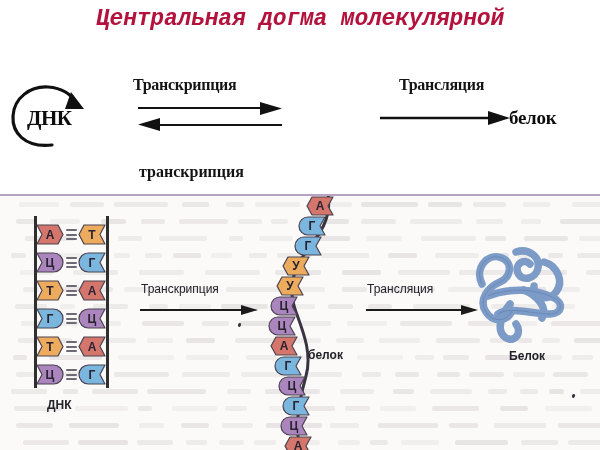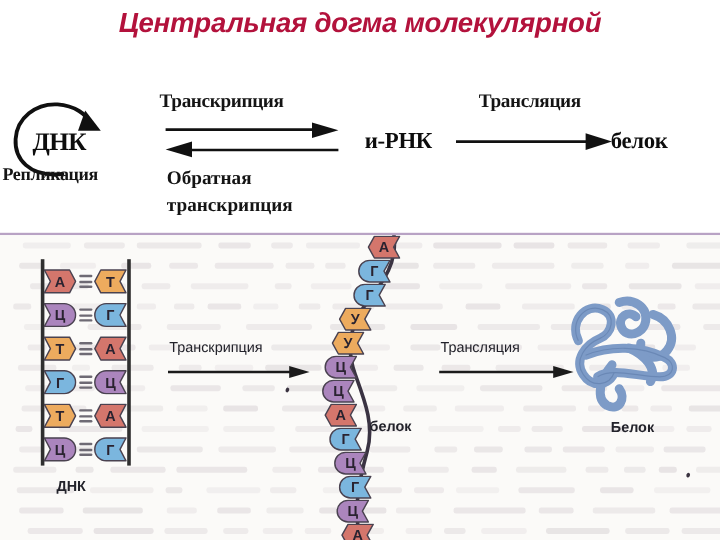--- a/index.html
+++ b/index.html
@@ -26,21 +26,21 @@
     height: 195px;
     background: #ffffff;
   }
   #title {
     position: absolute;
     left: 40px;
     top: 6px;
     width: 520px;
     text-align: center;
     color: #b3123c;
-    font-family: Liberation Sans, sans-serif;
+    font-family: Liberation Mono, monospace;
     font-weight: bold;
     font-style: italic;
     font-size: 23px;
     line-height: 26px;
     letter-spacing: -0.2px;
   }
 
   .serif-bold {
     font-family: "Liberation Serif", "DejaVu Serif", serif;
     font-weight: bold;
@@ -236,35 +236,32 @@
       <div>Центральная догма молекулярной</div>
     </div>
 
     <svg class="abs" style="left:8px; top:78px;" width="88" height="74">
       <path d="M 44 67 C 16 70, 4 54, 5 38 C 6 20, 22 8, 40 9 C 54 10, 64 17, 69 26" fill="none" stroke="#101010" stroke-width="3.2" stroke-linecap="round"></path>
       <polygon points="63,14 76,31 57,31" fill="#101010"></polygon>
     </svg>
 
     <div id="dna-word" class="serif-bold">ДНК</div>
 
-    <div id="replication-label" class="serif-reg">Репликация</div>
 
     <div id="transcription-label-top" class="serif-reg">Транскрипция</div>
 
     <svg class="abs" style="left:136px; top:100px;" width="148" height="34">
       <line x1="2" y1="8" x2="126" y2="8" stroke="#111" stroke-width="2.2"></line>
       <polygon points="124,2 146,8.5 124,15" fill="#111"></polygon>
       <line x1="22" y1="25" x2="146" y2="25" stroke="#111" stroke-width="2.2"></line>
       <polygon points="24,18 2,24.5 24,31" fill="#111"></polygon>
     </svg>
 
-    <div id="reverse-line1" class="serif-reg">Обратная</div>
     <div id="reverse-line2" class="serif-reg">транскрипция</div>
 
-    <div id="mrna-word" class="serif-bold">и-РНК</div>
 
     <div id="translation-label-top" class="serif-reg">Трансляция</div>
 
     <svg class="abs" style="left:380px; top:108px;" width="130" height="20">
       <line x1="0" y1="10" x2="112" y2="10" stroke="#111" stroke-width="2.4"></line>
       <polygon points="108,3 130,10 108,17" fill="#111"></polygon>
     </svg>
 
     <div id="protein-word" class="serif-bold">белок</div>
   </div>

